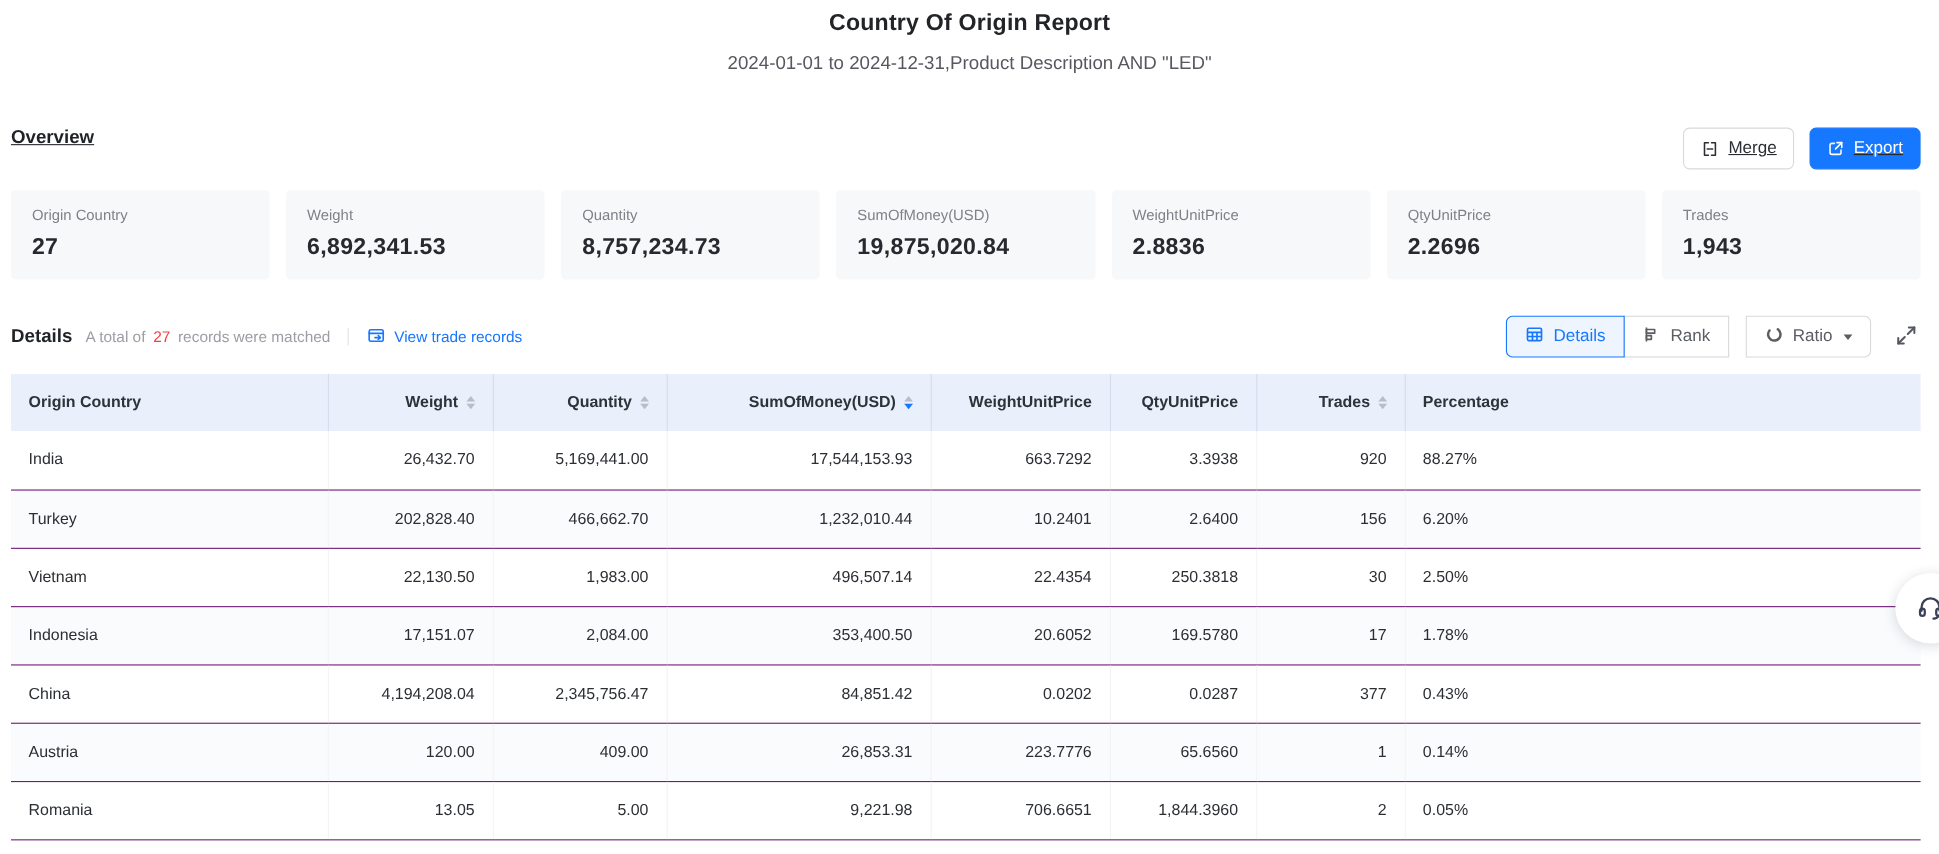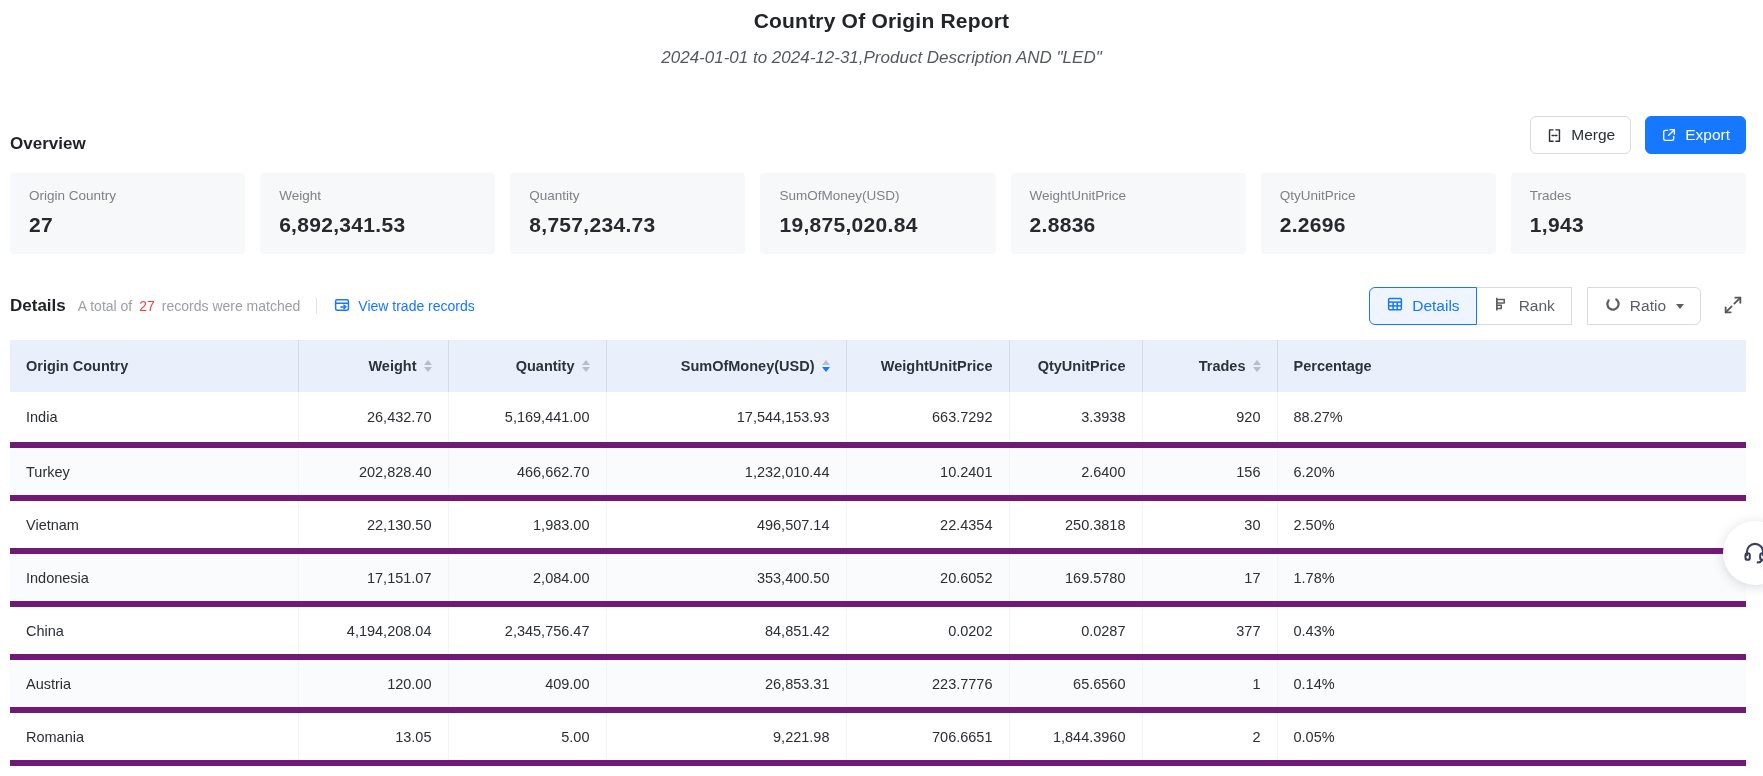--- a/index.html
+++ b/index.html
@@ -7,25 +7,25 @@
   body {
     width:1763px; height:776px; overflow:hidden; position:relative;
     background:#fff; color:#27292e;
     font-family:"Liberation Sans","DejaVu Sans",sans-serif;
     --accent:#1677ff; --red:#f53f3f;
   }
 
   
   .report-header { text-align:center; padding-top:9px; }
   .report-title { margin:0; font-size:21px; font-weight:600; color:#222428; letter-spacing:.2px; }
-  .report-subtitle { margin-top:15px; font-size:17px; color:#55585e;font-style:italic; }
-
-  
-  .overview-bar { display:flex; justify-content:space-between; align-items:flex-end;
-    margin-top:27px; padding:0 17px 0 10px; }
+  .report-subtitle { margin-top:15px; font-size:17px; color:#55585e; }
+
+  
+  .overview-bar { display:flex; justify-content:space-between; align-items:center;
+    margin-top:27px; padding:0 17px 0 10px;text-decoration:underline; }
   .section-heading { font-size:17px; font-weight:700; color:#1f2227; }
   .actions { display:flex; gap:14px; }
   .btn { height:38px; display:inline-flex; align-items:center; gap:8px; padding:0 15px;
     border:1px solid #d9d9d9; border-radius:6px; background:#fff; font-size:15.5px;
     color:#2b2e33; cursor:pointer; font-family:inherit;margin-top:21px; }
   .btn.primary { background:var(--accent); border-color:var(--accent); color:#fff; }
   .btn svg { display:block; }
 
   
   .cards { display:flex; gap:15px; margin-top:19px; padding:0 17px 0 10px; }
@@ -60,21 +60,21 @@
   .table-wrap { margin:15px 17px 0 10px; }
   table { width:100%; border-collapse:collapse; table-layout:fixed; }
   col.w0{width:288px} col.w1{width:150px} col.w2{width:158px} col.w3{width:240px}
   col.w4{width:163px} col.w5{width:133px} col.w6{width:135px} col.w7{width:auto}
   thead th { background:#e9effb; height:52px; font-size:14.5px; font-weight:700; color:#2e3239;
     padding:0 16px; border-right:1px solid #d5dbe9; }
   thead th:last-child { border-right:none; }
   th .th-inner { display:flex; align-items:center; }
   th.al-right .th-inner { justify-content:flex-end; }
   tbody td { height:53px; font-size:14.5px; color:#2b2e33; padding:0 16px;
-    border-bottom:6px solid #701a75; border-right:1px solid #f2f3f5; background:#fff; }
+    border-bottom:1px solid #701a75; border-right:1px solid #f2f3f5; background:#fff; }
   tbody td:last-child { border-right:none; }
   tbody tr:nth-child(even) td { background:#fafbfc; }
   .al-left { text-align:left; } .al-right { text-align:right; }
 
   .sorter { display:inline-flex; flex-direction:column; gap:2.5px; margin-left:7px; }
   .tri-up { width:0; height:0; border-left:4.5px solid transparent; border-right:4.5px solid transparent;
     border-bottom:5.5px solid #b9bdc6; }
   .tri-down { width:0; height:0; border-left:4.5px solid transparent; border-right:4.5px solid transparent;
     border-top:5.5px solid #b9bdc6; }
   .tri-down.on { border-top-color:var(--accent); }

